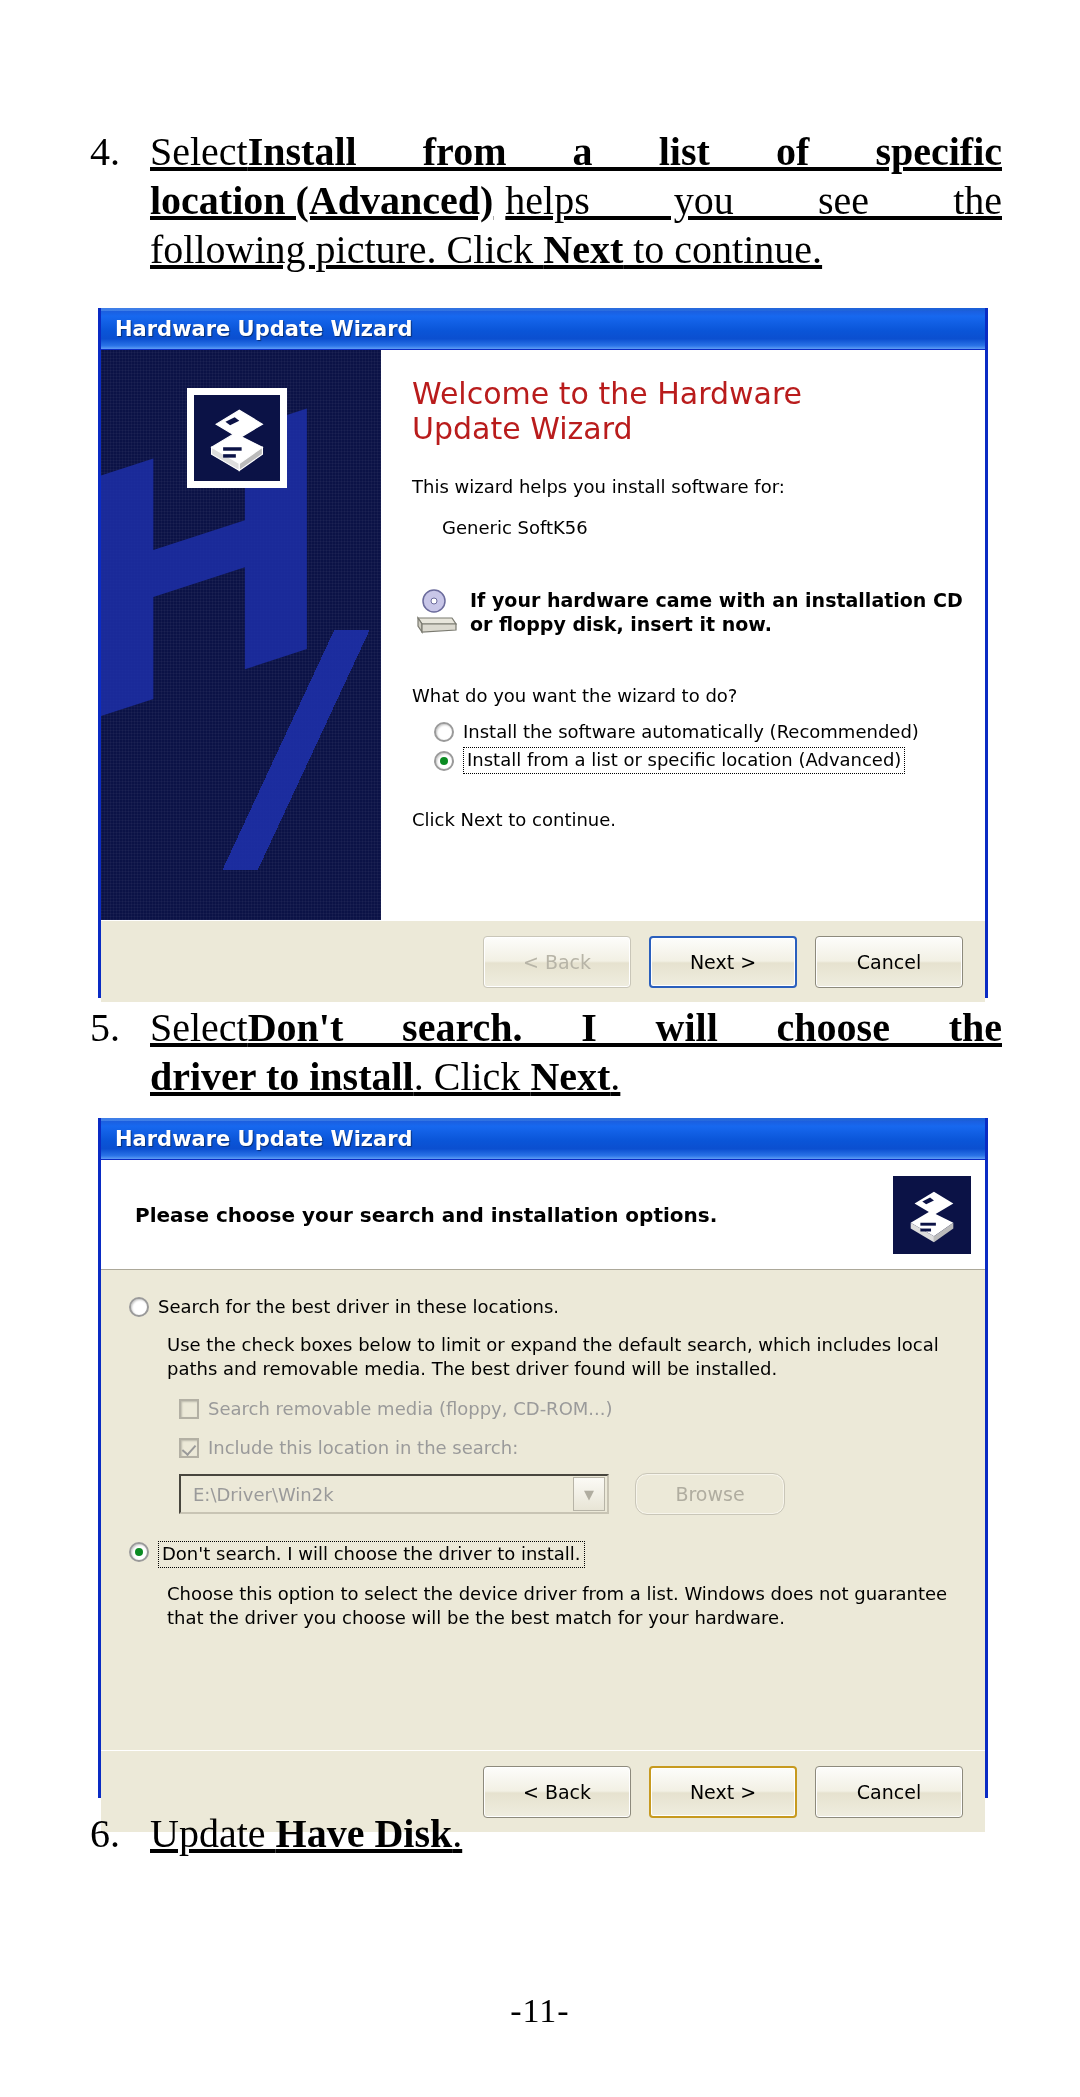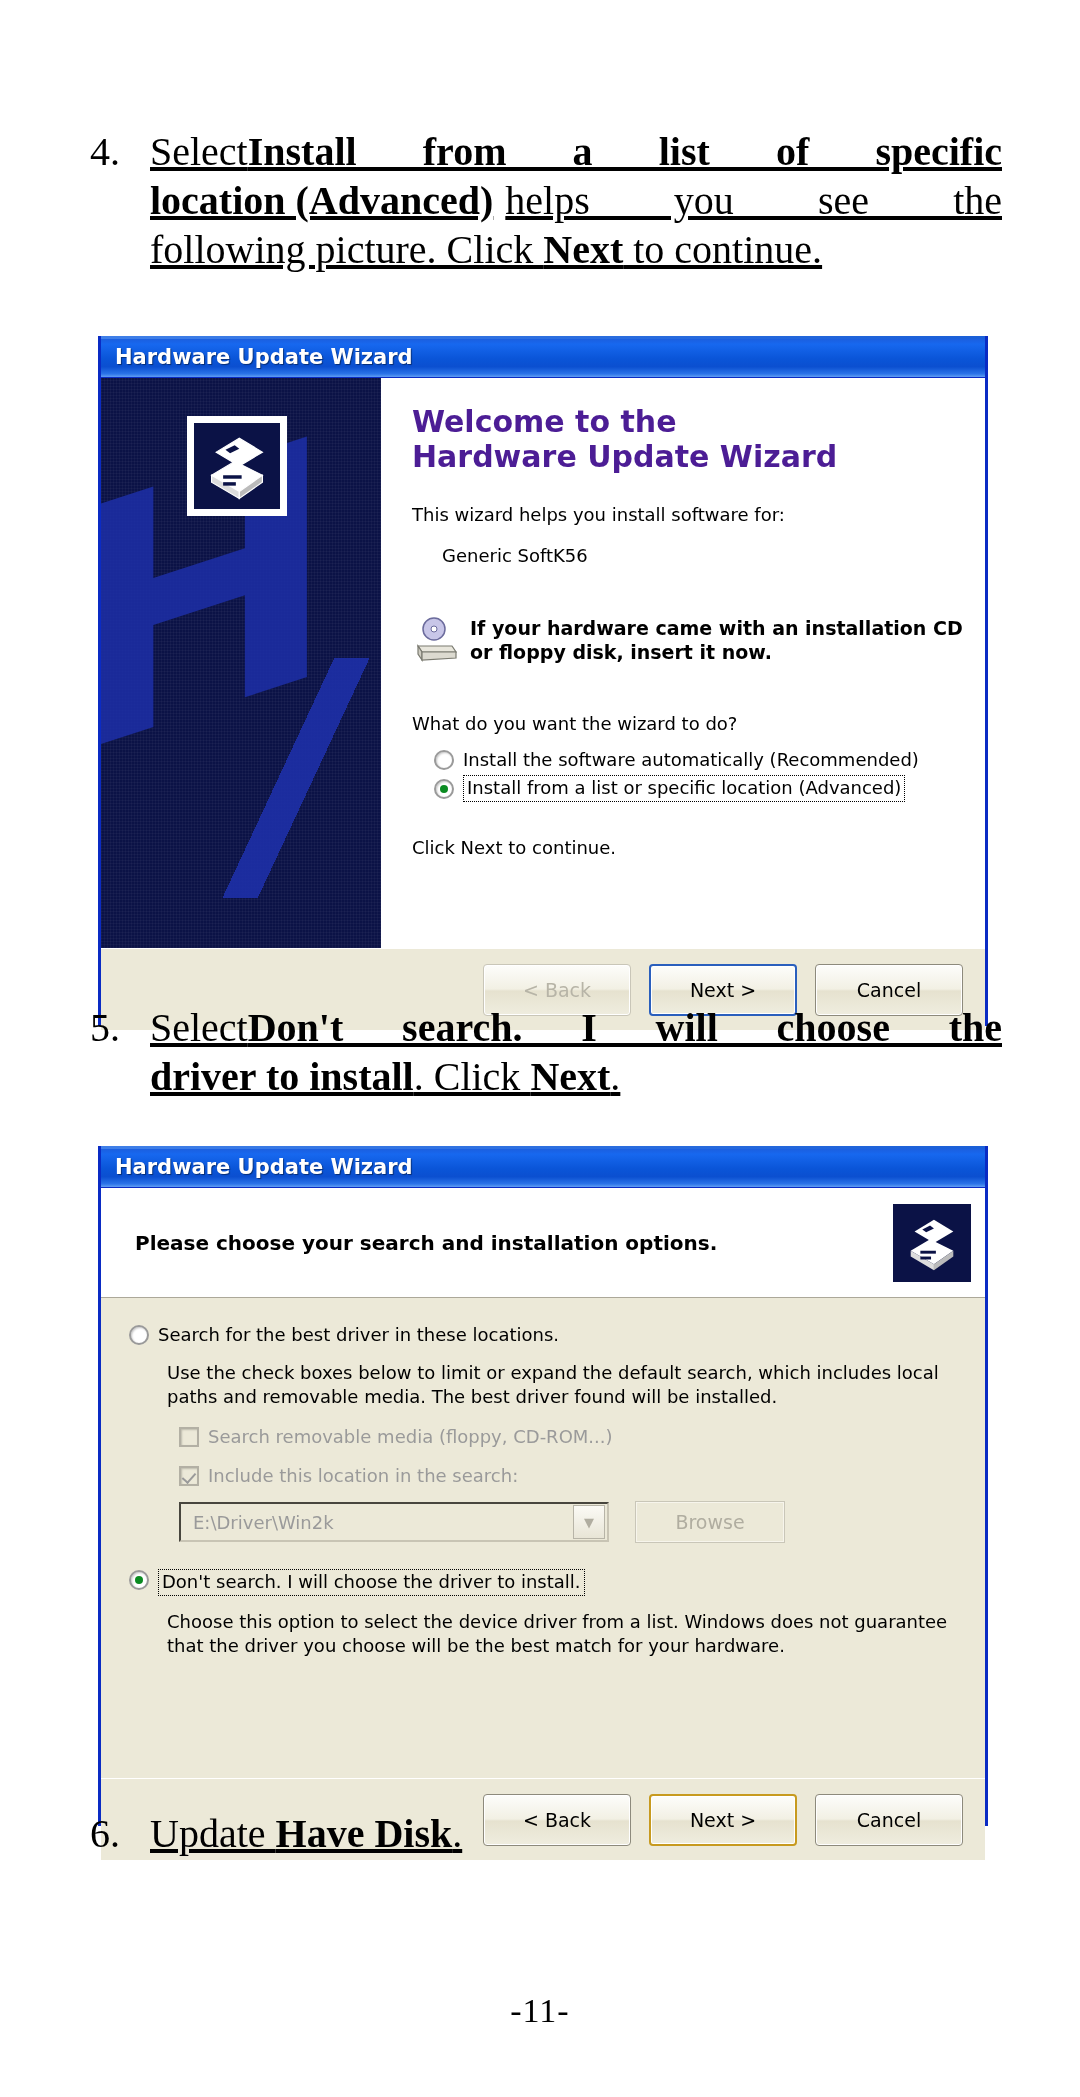--- a/index.html
+++ b/index.html
@@ -54,21 +54,20 @@
     letter-spacing:1px;
   }
 
   
   .win {
     position:absolute;
     background:#ece9d8;
     border:3px solid #0a2bc4;
     border-top:none;
     font-family:"DejaVu Sans", sans-serif;
-    margin-top:28px;
   }
   .titlebar {
     height:42px;
     background:linear-gradient(to bottom,#1f5fd8 0%,#1b5fe0 8%,#1768ef 20%,#0a55d8 55%,#0b4fd0 75%,#2a73e8 92%,#5f9df3 100%);
     border-bottom:1px solid #0a2bc4;
     display:flex;
     align-items:center;
     padding-left:14px;
     position:relative;
   }
@@ -133,22 +132,22 @@
 
   #dlg1 .content1 {
     flex:1 1 auto;
     background:#ffffff;
     padding:26px 22px 10px 30px;
     border-left:1px solid #ffffff;
   }
   .h1 {
     font-family:"DejaVu Sans", sans-serif;
     font-size:30px;
-    font-weight:bold;
-    color:#4c1d95;
+    font-weight:normal;
+    color:#b91c1c;
     line-height:1.18;
     margin:0 0 28px 0;
     max-width:430px;
   }
   .p {
     font-family:"DejaVu Sans", sans-serif;
     font-size:18px;
     color:#000;
     margin:0 0 10px 0;
     line-height:1.3;
@@ -291,21 +290,21 @@
     background:linear-gradient(to bottom,#fbfaf5,#e8e5d6);
     border:1px solid #b7b4a7;
     display:flex;align-items:center;justify-content:center;
     color:#b0ada0;font-size:13px;
   }
   .browse-btn {
     margin-left:26px;
     width:150px;height:42px;
     background:#ece9d8;
     border:1px solid #c9c6b8;
-    border-radius:0;
+    border-radius:12px;
     display:flex;align-items:center;justify-content:center;
     font-family:"DejaVu Sans", sans-serif;
     font-size:19px;
     color:#b0ada0;
     box-shadow:inset 0 0 0 1px #f7f5ec;
   }
 </style>
 </head>
 <body>
 

